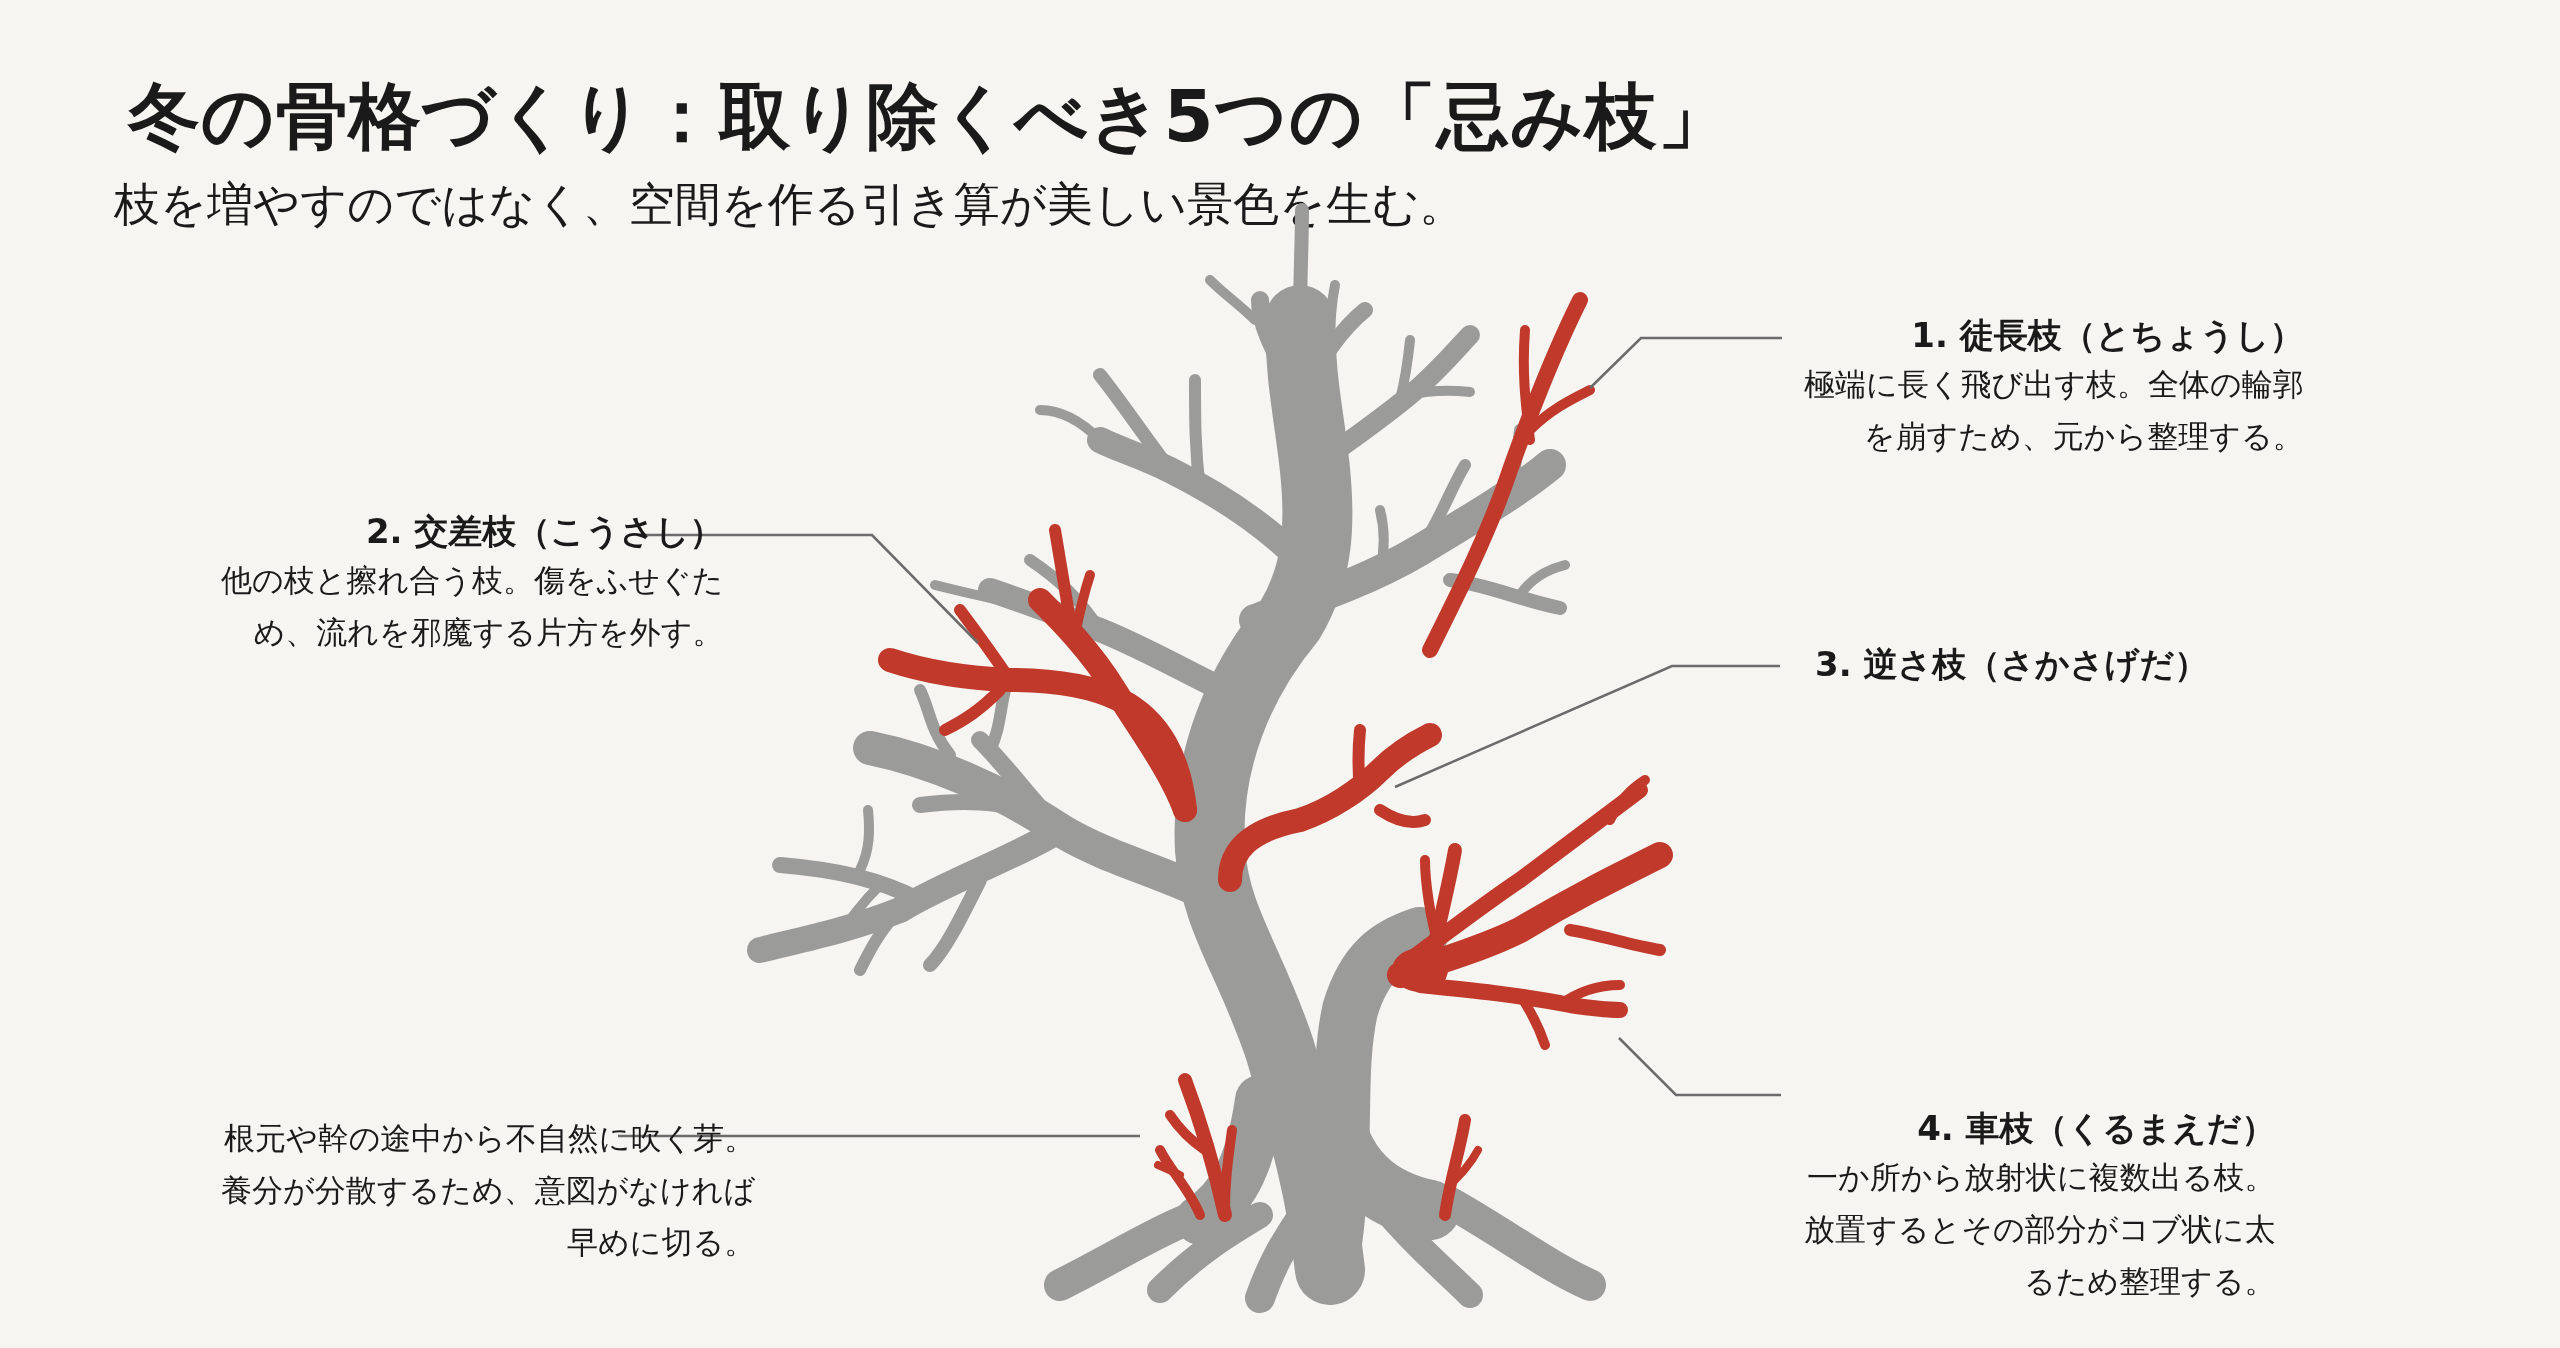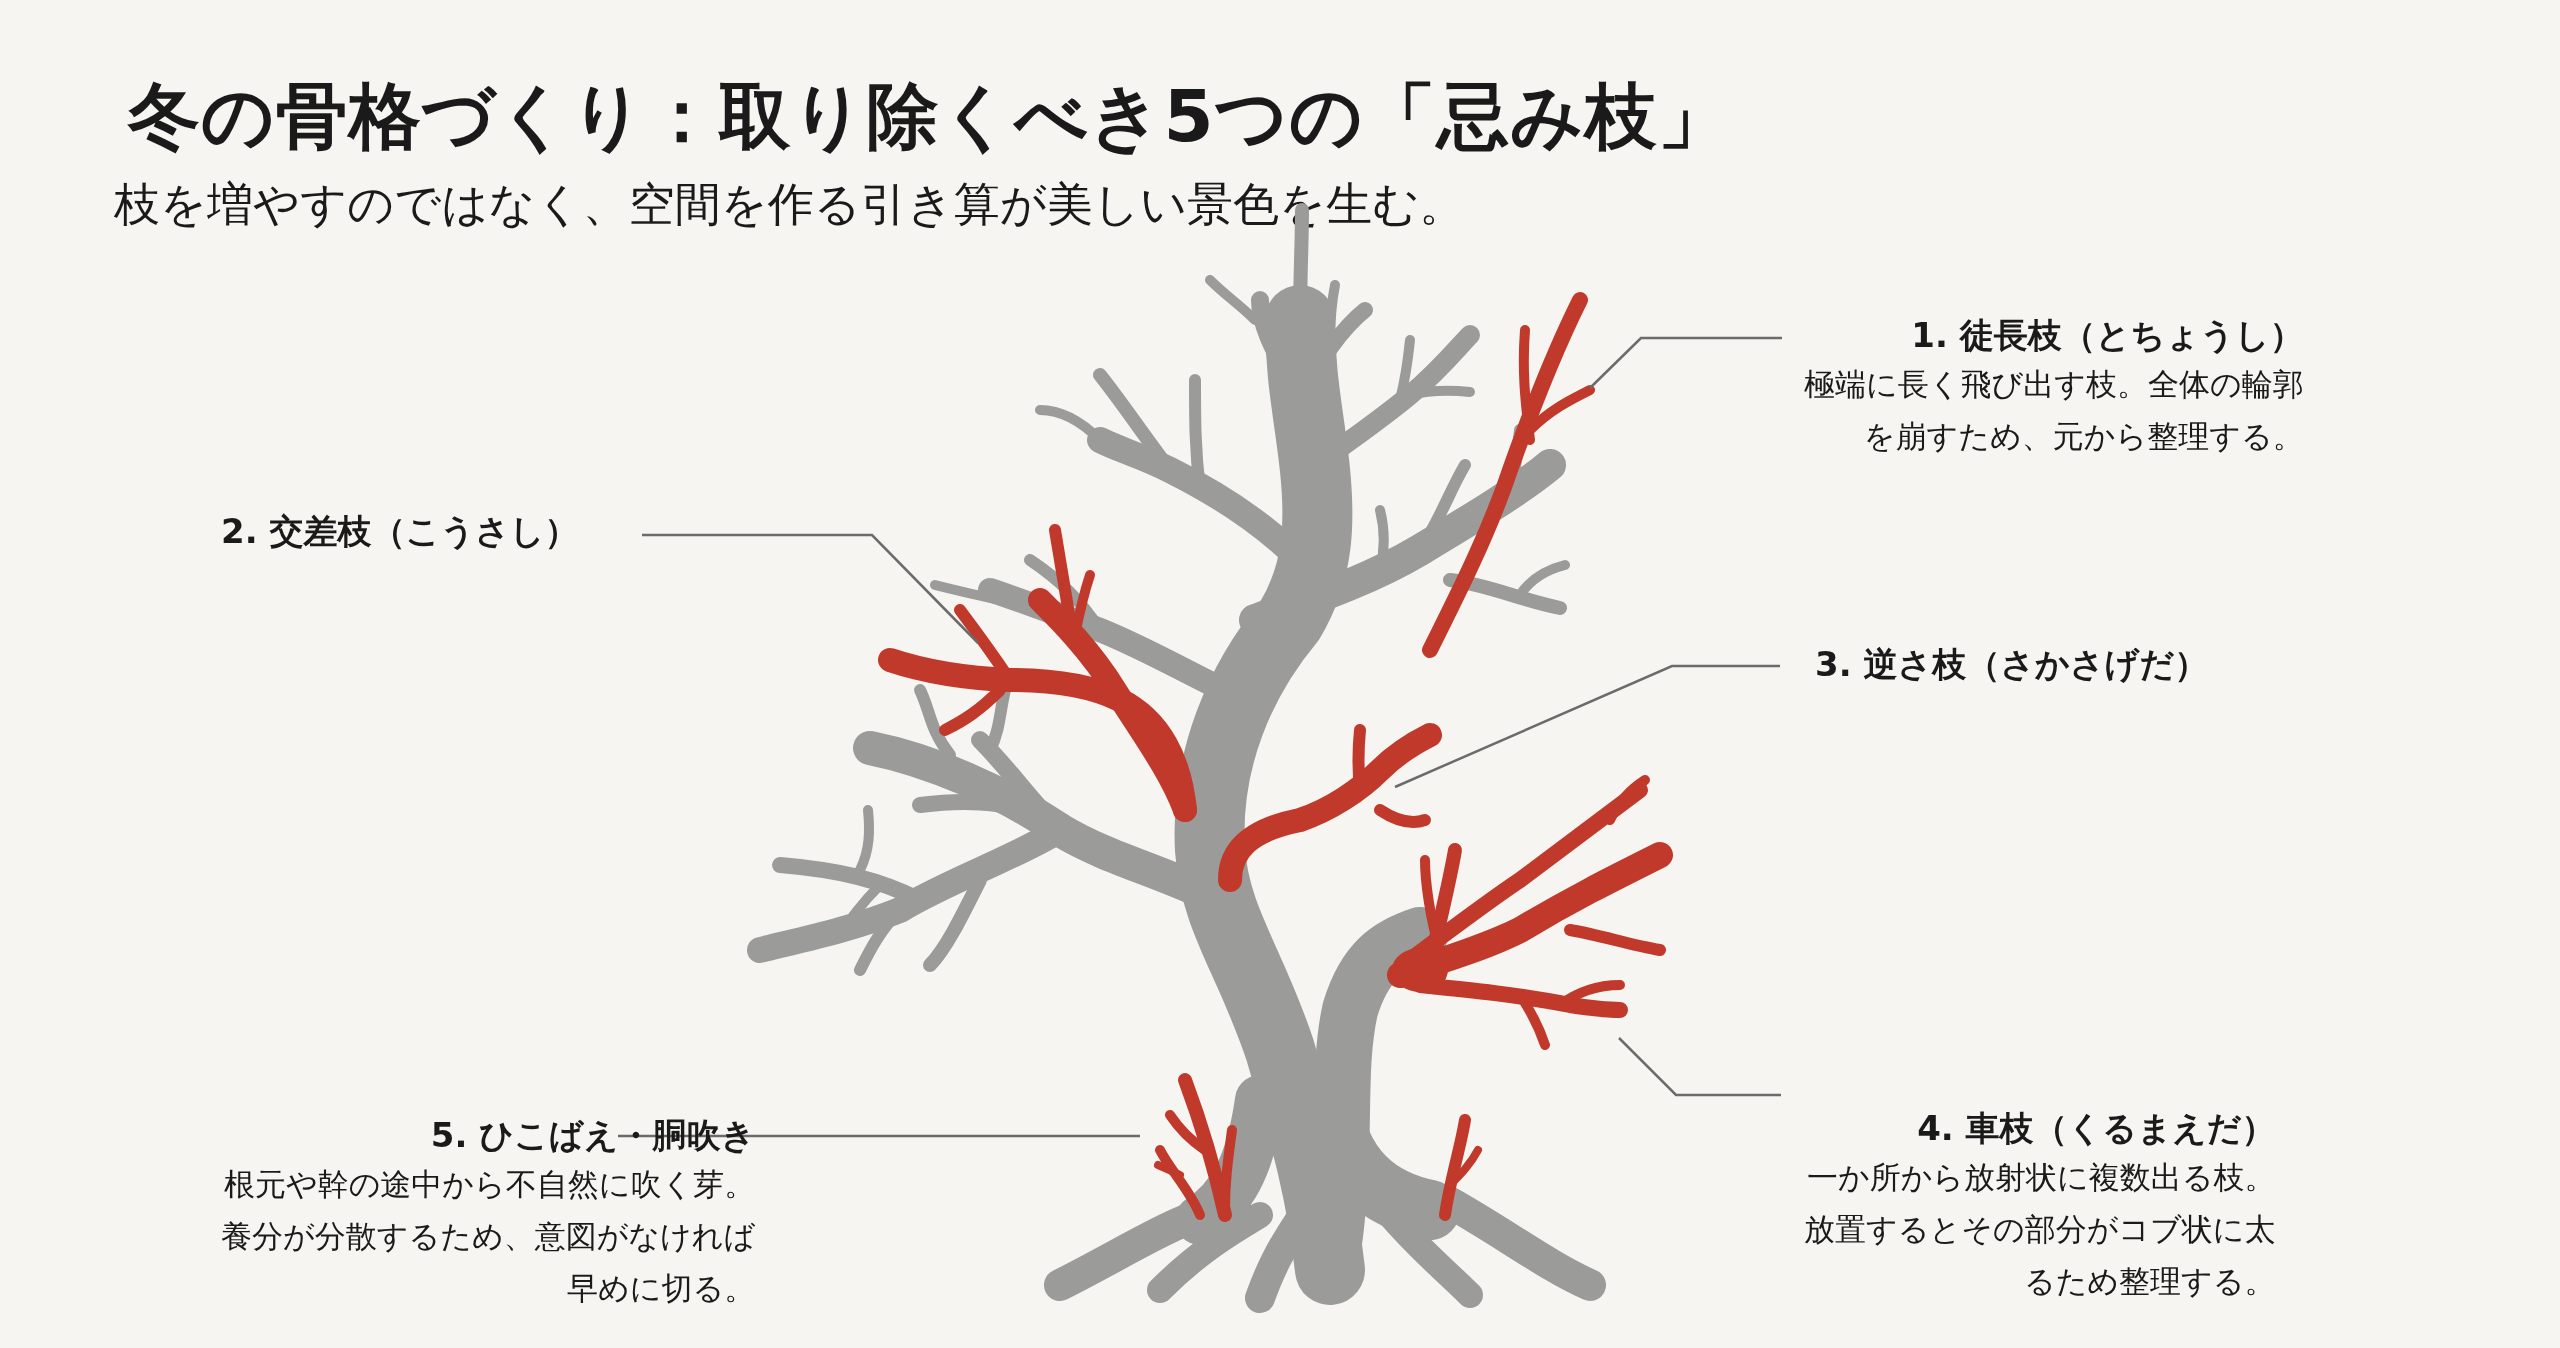--- a/index.html
+++ b/index.html
@@ -138,28 +138,29 @@
   </g>
 </svg>
 
 <div class="label" id="lbl1">
   <span class="head">1. 徒長枝（とちょうし）</span>
   <span class="body">極端に長く飛び出す枝。全体の輪郭
 を崩すため、元から整理する。</span>
 </div>
 <div class="label" id="lbl2">
   <span class="head">2. 交差枝（こうさし）</span>
+  <span class="body">他の枝と擦れ合う枝。傷をふせぐた
+め、流れを邪魔する片方を外す。</span>
 </div>
 <div class="label" id="lbl3">
   <span class="head">3. 逆さ枝（さかさげだ）</span>
 </div>
 <div class="label" id="lbl4">
   <span class="head">4. 車枝（くるまえだ）</span>
   <span class="body">一か所から放射状に複数出る枝。
 放置するとその部分がコブ状に太
 るため整理する。</span>
 </div>
 <div class="label" id="lbl5">
-  <span class="head">5. ひこばえ・胴吹き</span>
   <span class="body">根元や幹の途中から不自然に吹く芽。
 養分が分散するため、意図がなければ
 早めに切る。</span>
 </div>
 
 </body></html>

